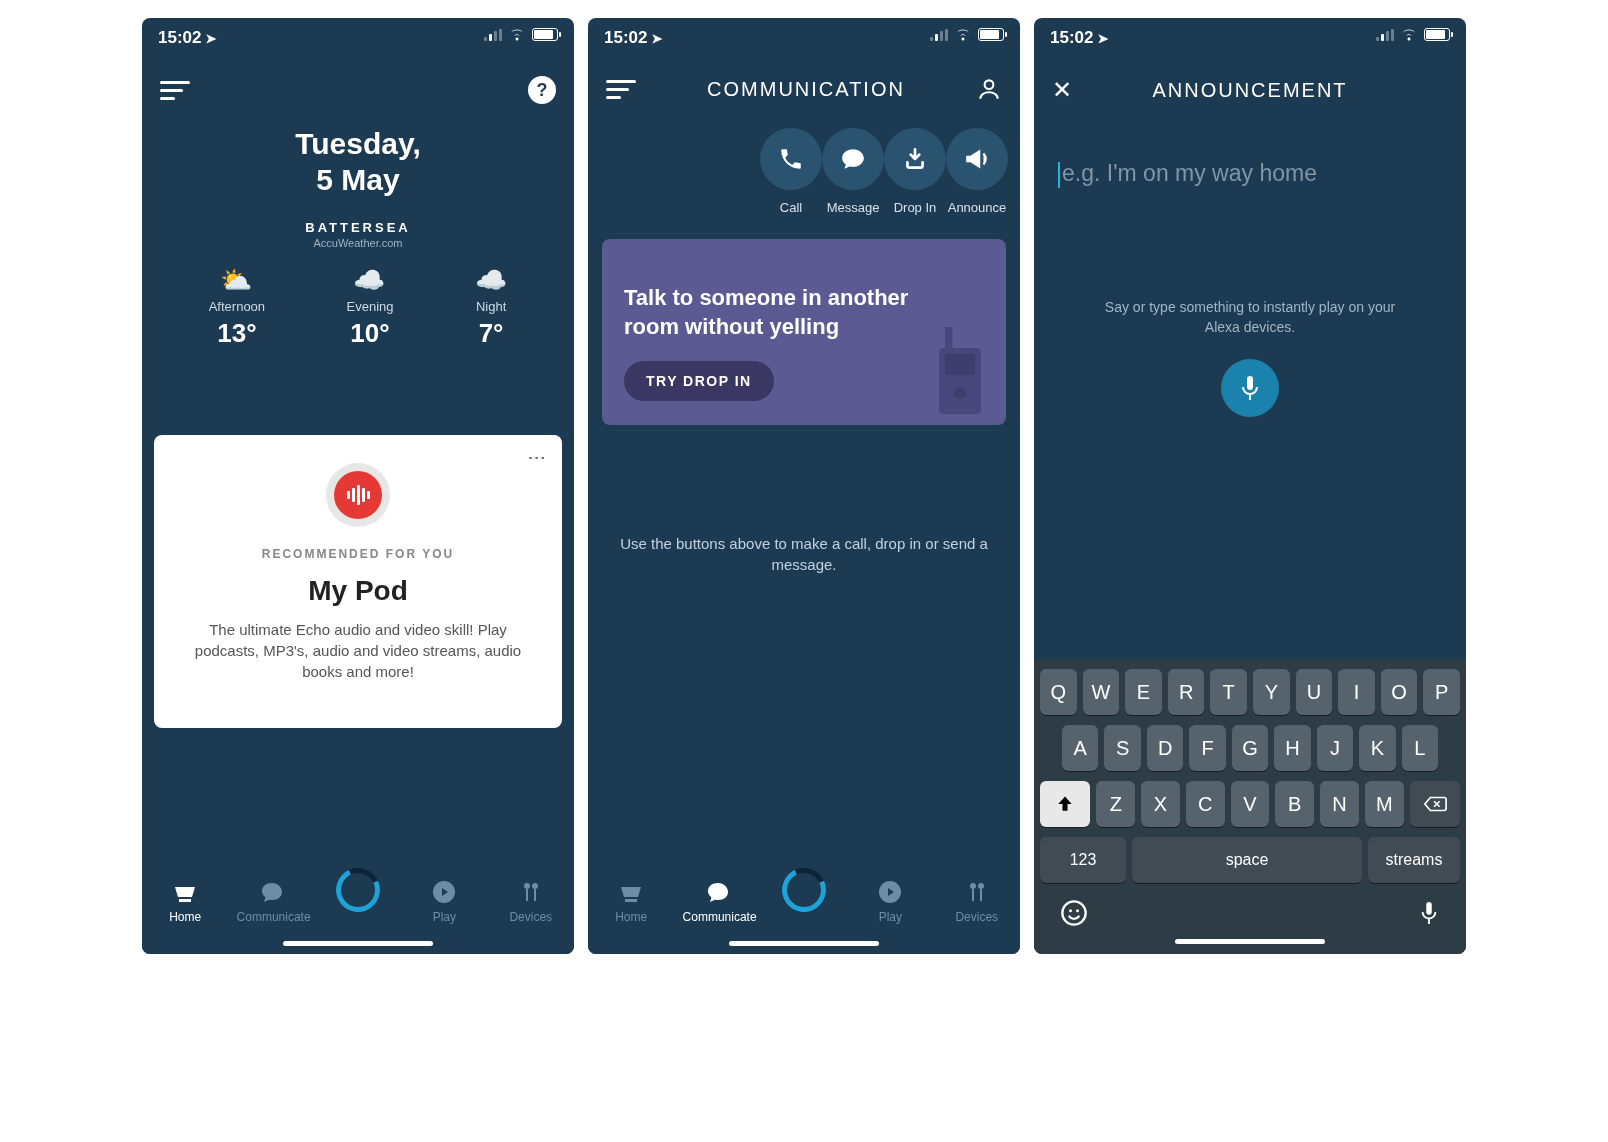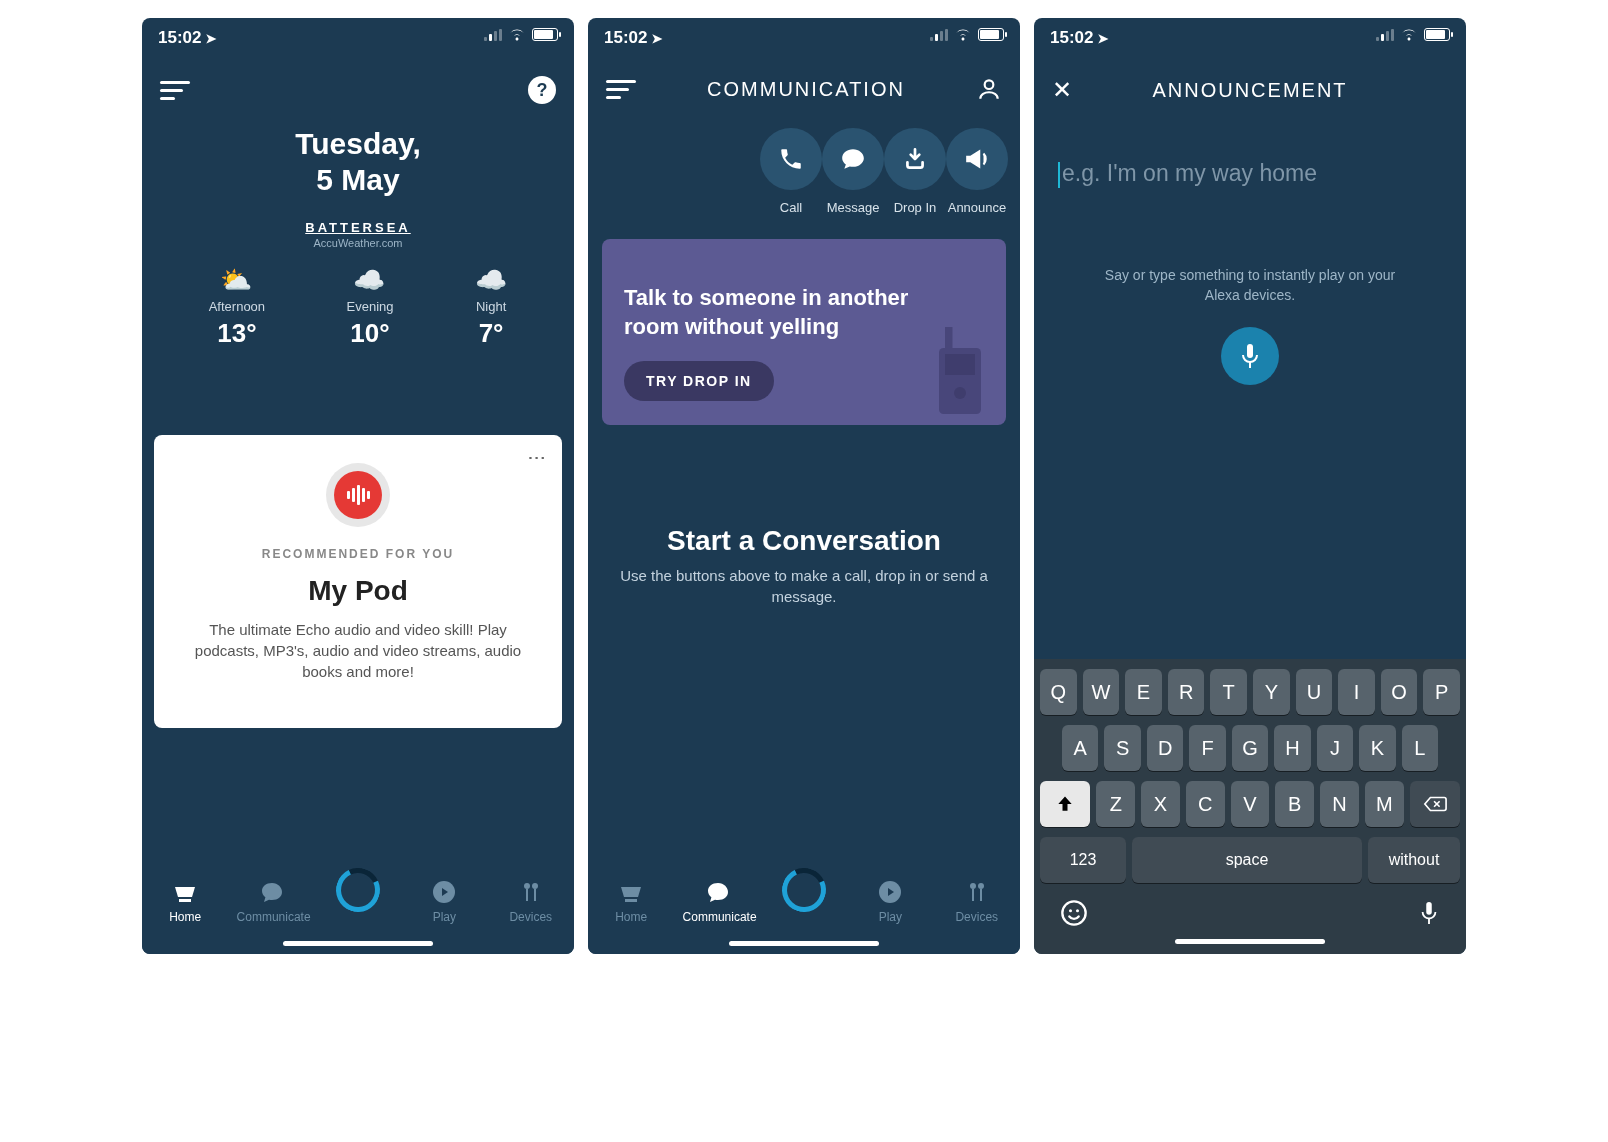--- a/index.html
+++ b/index.html
@@ -36,21 +36,21 @@
   .hamburger span:nth-child(3){width:50%;}
   .topnav .title { font-size:20px; font-weight:400; letter-spacing:2px; text-align:center; flex:1;}
   .help-circle { width:28px;height:28px;border-radius:50%;background:#fff;color:#1c3a52;display:flex;align-items:center;justify-content:center;font-weight:700;font-size:18px;}
   .person-icon svg{display:block}
   .close-x { font-size:24px; font-weight:300; width:28px; text-align:left; }
 
   
   .s1-body { flex:1; display:flex; flex-direction:column; padding: 6px 0 0; position:relative; overflow:hidden;}
   .date { text-align:center; font-size:30px; font-weight:700; line-height:1.2; margin-top:6px;}
   .loc-block { text-align:center; margin-top:22px; }
-  .loc-name { font-size:13px; letter-spacing:3px; font-weight:600;text-decoration:underline;}
+  .loc-name { font-size:13px; letter-spacing:3px; font-weight:600;}
   .loc-src { font-size:11px; color:#9cb4c6; margin-top:2px;}
   .weather-row { display:flex; justify-content:space-around; padding: 10px 26px 0; margin-top:8px;}
   .wcell { text-align:center; }
   .wcell .ico { font-size:26px; line-height:1; color:#e8edf2;}
   .wcell .lbl { font-size:13px; color:#cdd9e3; margin-top:6px;}
   .wcell .temp { font-size:26px; font-weight:700; margin-top:4px;}
 
   .card {
     background:#fff; color:#333; border-radius:8px;
     margin:86px 12px 0; padding: 28px 22px 46px; position:relative; text-align:center;
@@ -88,21 +88,21 @@
   .tab.active{ color:#fff;}
   .tab .ti { height:28px; display:flex; align-items:center; justify-content:center; margin-bottom:4px;}
   .tab svg{fill:currentColor}
   .alexa-ring { width:44px;height:44px;border-radius:50%;border:5px solid #1fa2d8; border-top-color:#0a2538; transform:rotate(20deg); margin-top:-4px;}
   .homebar{position:absolute;bottom:8px;left:50%;transform:translateX(-50%);width:150px;height:5px;background:#fff;border-radius:3px;}
 
   
   .s3-body { flex:1; padding:46px 24px 0; }
   .announce-input { font-size:23px; color:#7f96a8; font-weight:400;}
   .announce-input .caret{ display:inline-block; width:2px; height:26px; background:#1fb8d6; vertical-align:middle; margin-right:2px;}
-  .hint { text-align:center; font-size:14px; color:#9eb6c7; margin-top:78px; line-height:1.4; padding:0 40px;}
+  .hint { text-align:center; font-size:14px; color:#9eb6c7; margin-top:110px; line-height:1.4; padding:0 40px;}
   .mic-btn { width:58px;height:58px;border-radius:50%;background:#1b82ad;margin:22px auto 0;display:flex;align-items:center;justify-content:center;}
   .mic-btn svg{fill:#fff}
 
   
   .keyboard { background:#2e3c46; padding:10px 6px 8px; }
   .krow { display:flex; justify-content:center; gap:6px; margin-bottom:10px;}
   .key { background:#57636c; color:#fff; border-radius:6px; height:46px; display:flex; align-items:center; justify-content:center; font-size:20px; box-shadow:0 1px 0 rgba(0,0,0,.5);}
   .key.mod{ background:#404b54;}
   .krow.r1 .key{ flex:1; }
   .krow.r2 { padding:0 22px;}
@@ -333,21 +333,20 @@
       <div class="promo-btn">TRY DROP IN</div>
       <svg class="radio-art" width="60" height="90" viewBox="0 0 40 60">
             <rect x="6" y="14" width="28" height="44" rx="3" fill="#403e70"></rect>
             <rect x="10" y="18" width="20" height="14" fill="#34325e"></rect>
             <rect x="10" y="0" width="5" height="16" fill="#403e70"></rect>
             <circle cx="20" cy="44" r="4" fill="#34325e"></circle>
           </svg>
     </div>
 
     <div class="convo">
-      <h2>Start a Conversation</h2>
       <p>Use the buttons above to make a call, drop in or send a message.</p>
     </div>
   </div>
 
   <div class="tabbar">
     <div class="tab">
       <div class="ti">
             <svg width="24" height="22" viewBox="0 0 24 22">
               <path d="M2 6h20l-3 10H5z"></path>
               <rect x="6" y="18" width="12" height="3"></rect>
@@ -477,21 +476,21 @@
       <div class="key back">
             <svg width="24" height="18" viewBox="0 0 26 18" fill="none" stroke="#fff" stroke-width="1.8">
               <path d="M8 2h15a2 2 0 012 2v10a2 2 0 01-2 2H8l-6-7 6-7z"></path>
               <path d="M12 6l6 6M18 6l-6 6"></path>
             </svg>
           </div>
     </div>
     <div class="krow r4">
       <div class="key mod num">123</div>
       <div class="key mod space">space</div>
-      <div class="key mod ret">without</div>
+      <div class="key mod ret">streams</div>
     </div>
     <div class="kb-footer">
       <span><svg width="28" height="28" viewBox="0 0 24 24">
               <circle cx="12" cy="12" r="10" fill="none" stroke="#fff" stroke-width="2"></circle>
               <circle cx="9" cy="10" r="1.3" fill="#fff"></circle>
               <circle cx="15" cy="10" r="1.3" fill="#fff"></circle>
               <path d="M8 15c1 1.3 2.4 2 4 2s3-.7 4-2" fill="none" stroke="#fff" stroke-width="2" stroke-linecap="round"></path>
             </svg></span>
       <span><svg width="22" height="28" viewBox="0 0 24 28">
               <rect x="9" y="2" width="6" height="14" rx="3"></rect>

